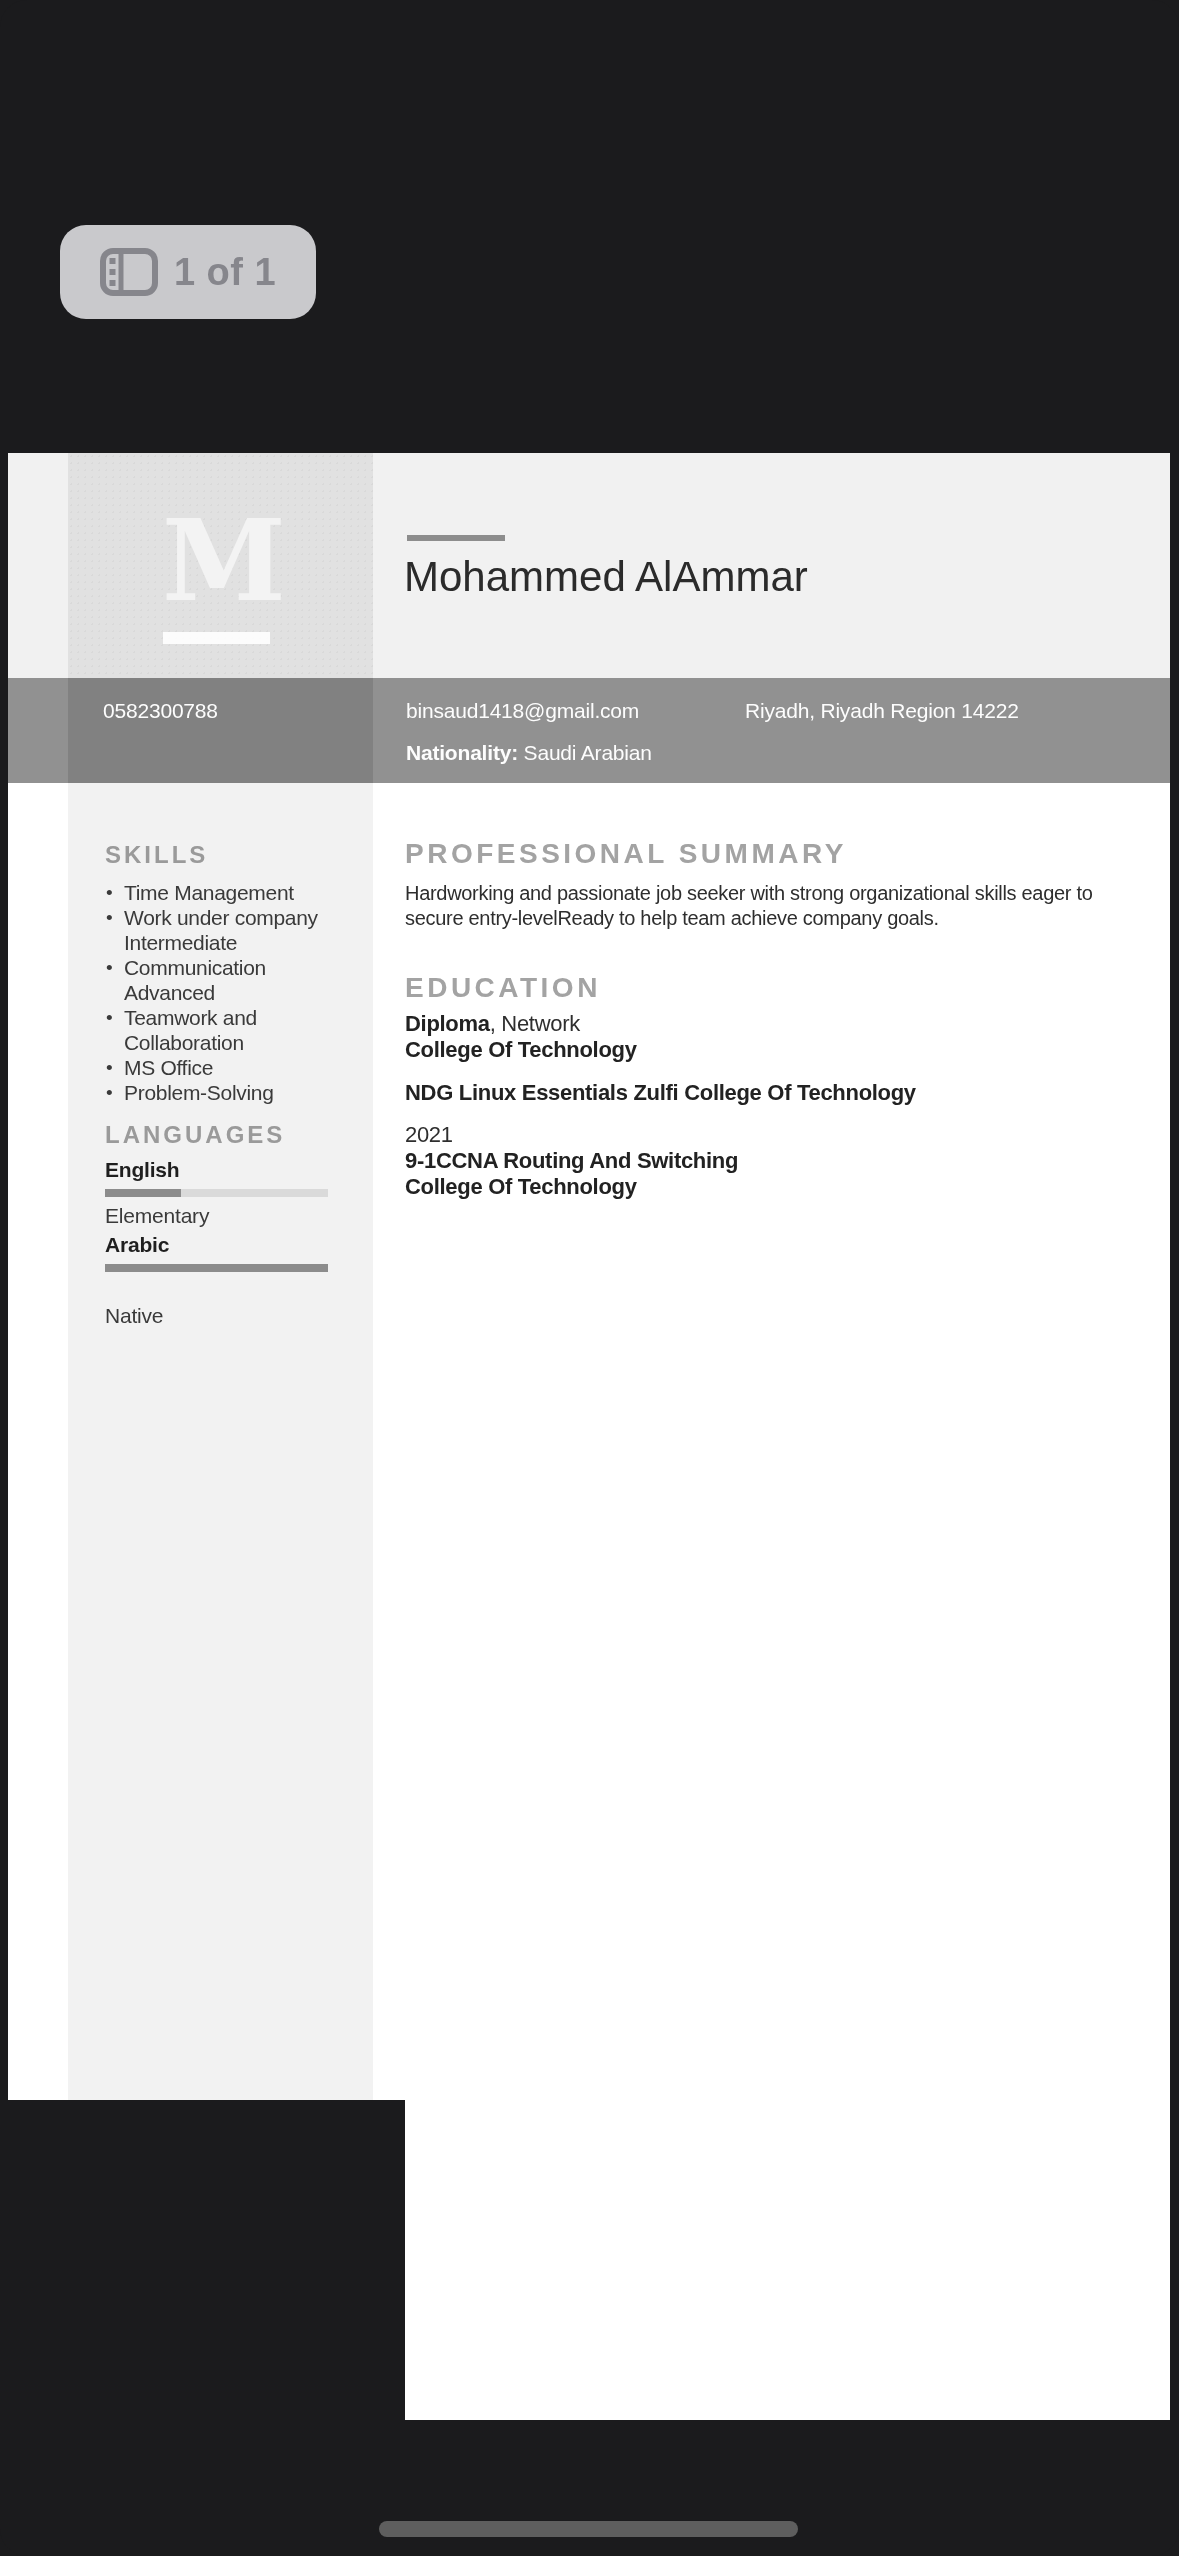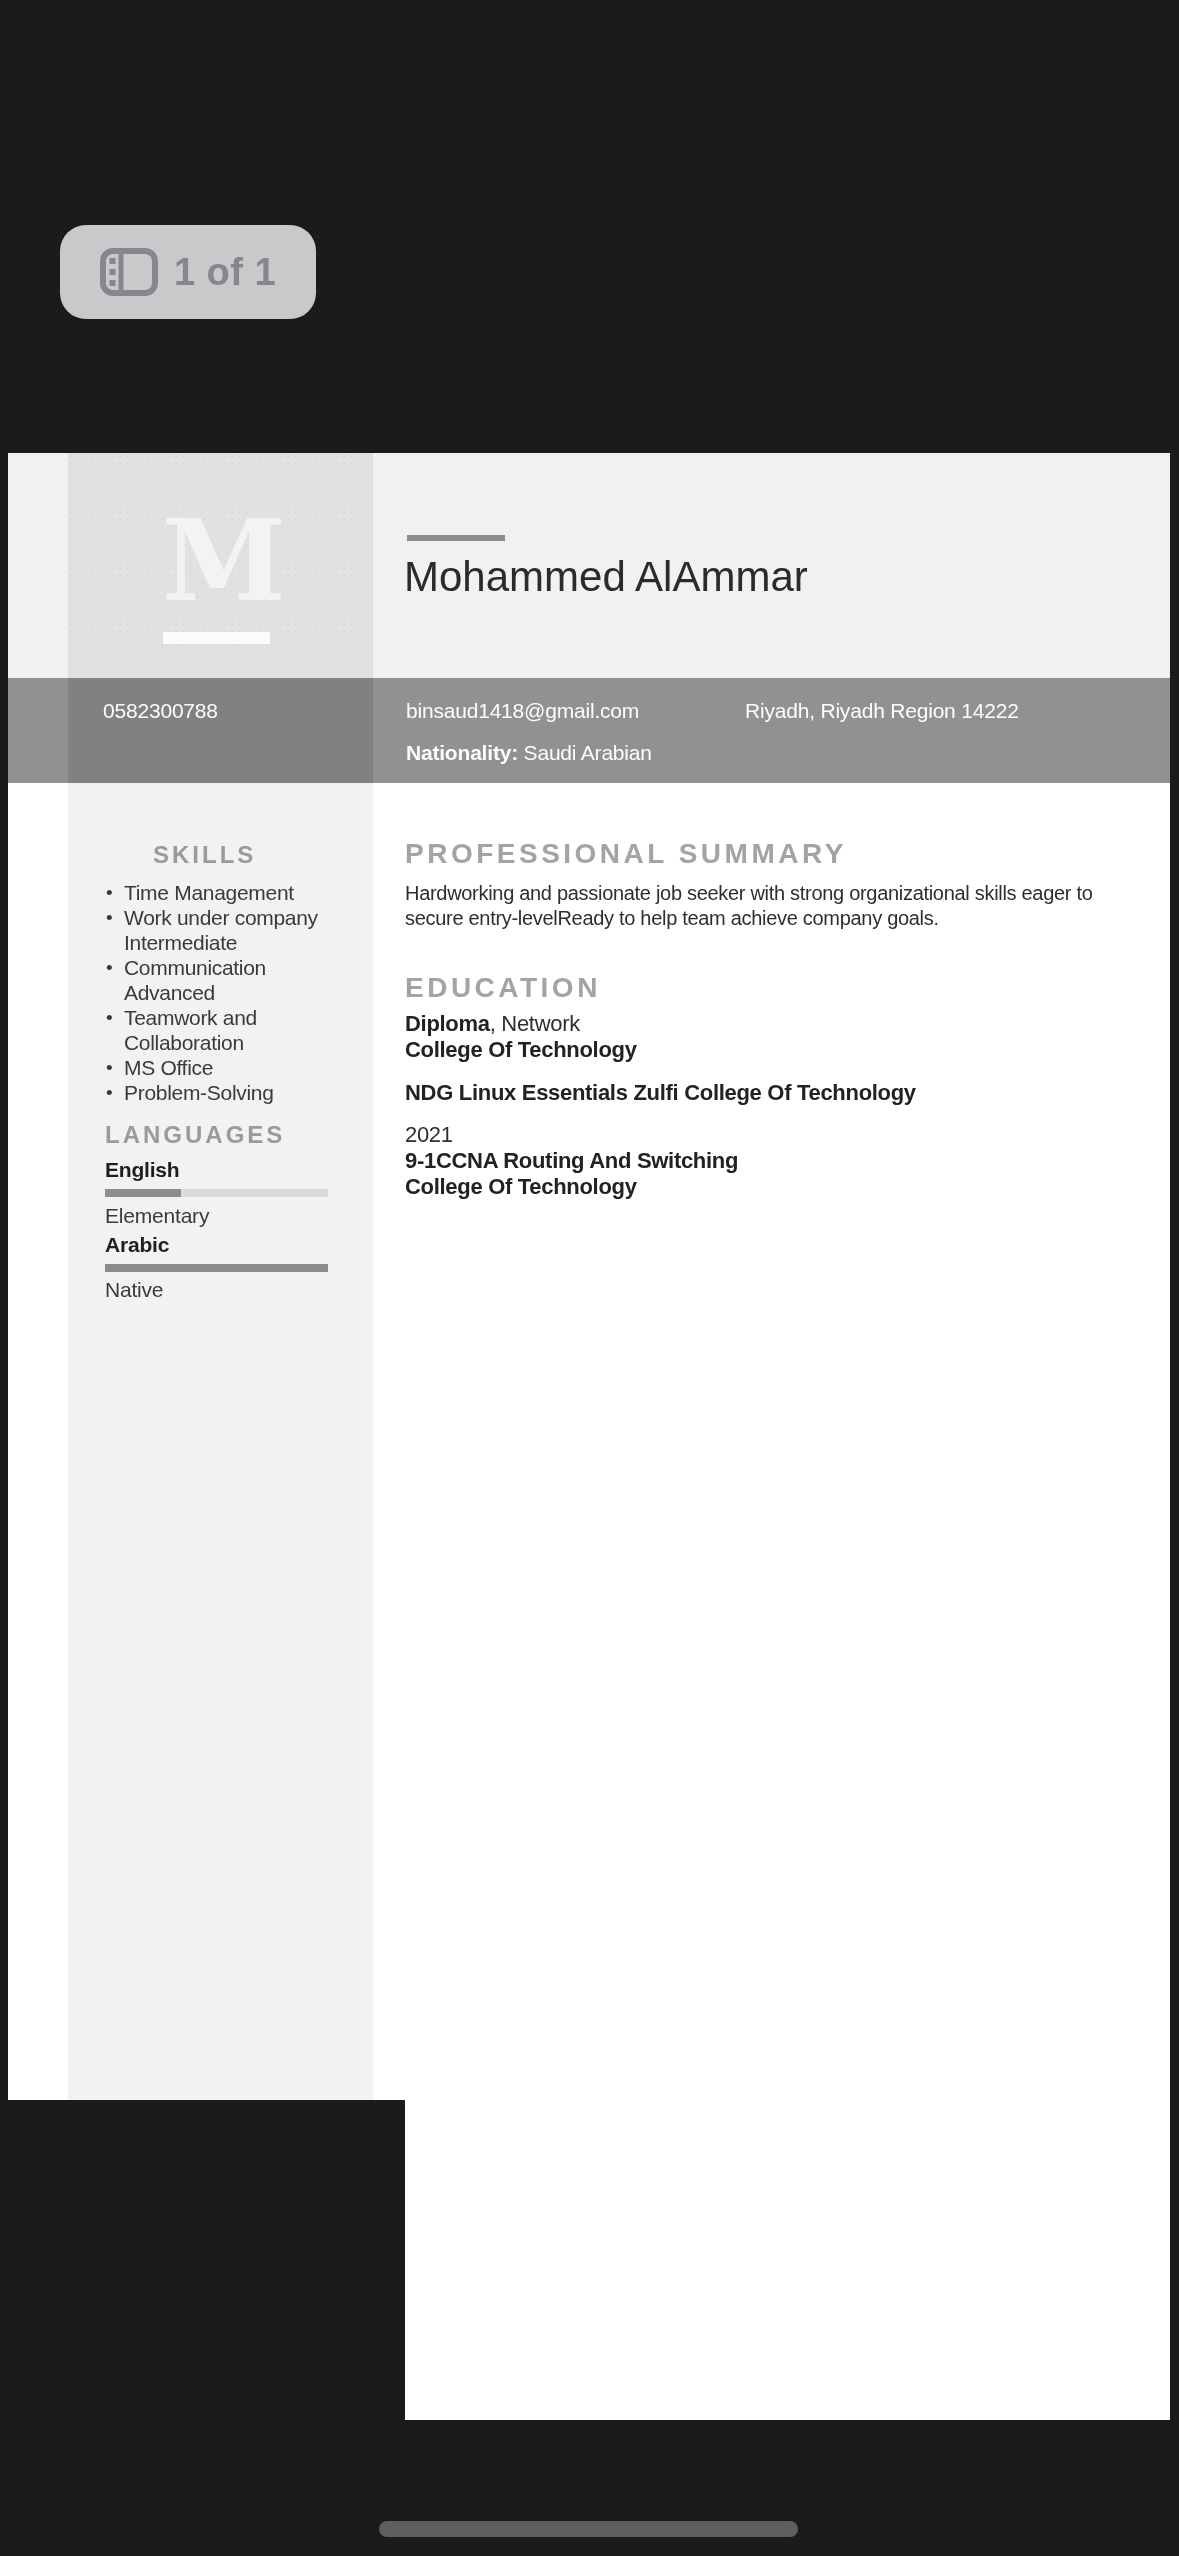--- a/index.html
+++ b/index.html
@@ -33,31 +33,31 @@
   .contact-bar .txt{position:absolute;color:#fdfdfd;font-size:21px;line-height:26px;letter-spacing:-0.2px;white-space:nowrap;}
   .c-phone{left:95px;top:20px;}
   .c-email{left:398px;top:20px;}
   .c-loc{left:737px;top:20px;}
   .c-nat{left:398px;top:62px;}
   .c-nat b{font-weight:bold;}
 
   
   .sidebar{position:absolute;left:60px;top:330px;width:305px;height:1317px;background:#f2f2f2;}
   .sb-heading{position:absolute;left:37px;font-size:24px;font-weight:bold;letter-spacing:3px;color:#9a9a9a;white-space:nowrap;}
-  .skills-heading{top:58px;margin-left:48px;}
+  .skills-heading{top:58px;}
   .skills-list{position:absolute;left:37px;top:97px;width:235px;margin:0;padding:0;list-style:none;}
   .skills-list li{position:relative;padding-left:19px;font-size:21px;line-height:25px;color:#3a3a3a;letter-spacing:-0.3px;}
   .skills-list li::before{content:"•";position:absolute;left:1px;top:0;color:#3a3a3a;font-size:19px;}
   .languages-heading{top:338px;}
   .lang-name{position:absolute;left:37px;font-size:21px;line-height:25px;font-weight:bold;color:#1f1f1f;letter-spacing:-0.2px;}
   .lang-level{position:absolute;left:37px;font-size:21px;line-height:25px;color:#3a3a3a;letter-spacing:-0.2px;}
   .lang-bar{position:absolute;left:37px;width:223px;height:8px;background:#dadada;}
   .lang-bar .fill{height:8px;background:#8c8c8c;}
   .ln-1{top:374px;} .bar-1{top:406px;} .lv-1{top:420px;}
-  .ln-2{top:449px;} .bar-2{top:481px;} .lv-2{top:494px;}
+  .ln-2{top:449px;} .bar-2{top:481px;} .lv-2{top:520px;}
 
   
   .main{position:absolute;left:397px;top:330px;width:765px;height:1637px;background:#ffffff;}
   .main-heading{position:absolute;left:0;font-size:28px;font-weight:bold;letter-spacing:3.5px;color:#a3a3a3;white-space:nowrap;}
   .summary-heading{top:55px;}
   .summary-text{position:absolute;left:0;top:98px;width:740px;font-size:20px;line-height:25px;
     color:#2e2e2e;letter-spacing:-0.3px;}
   .education-heading{top:189px;}
   .edu{position:absolute;left:0;font-size:22px;line-height:26px;color:#2e2e2e;letter-spacing:-0.3px;}
   .edu .b{font-weight:bold;color:#222;}

